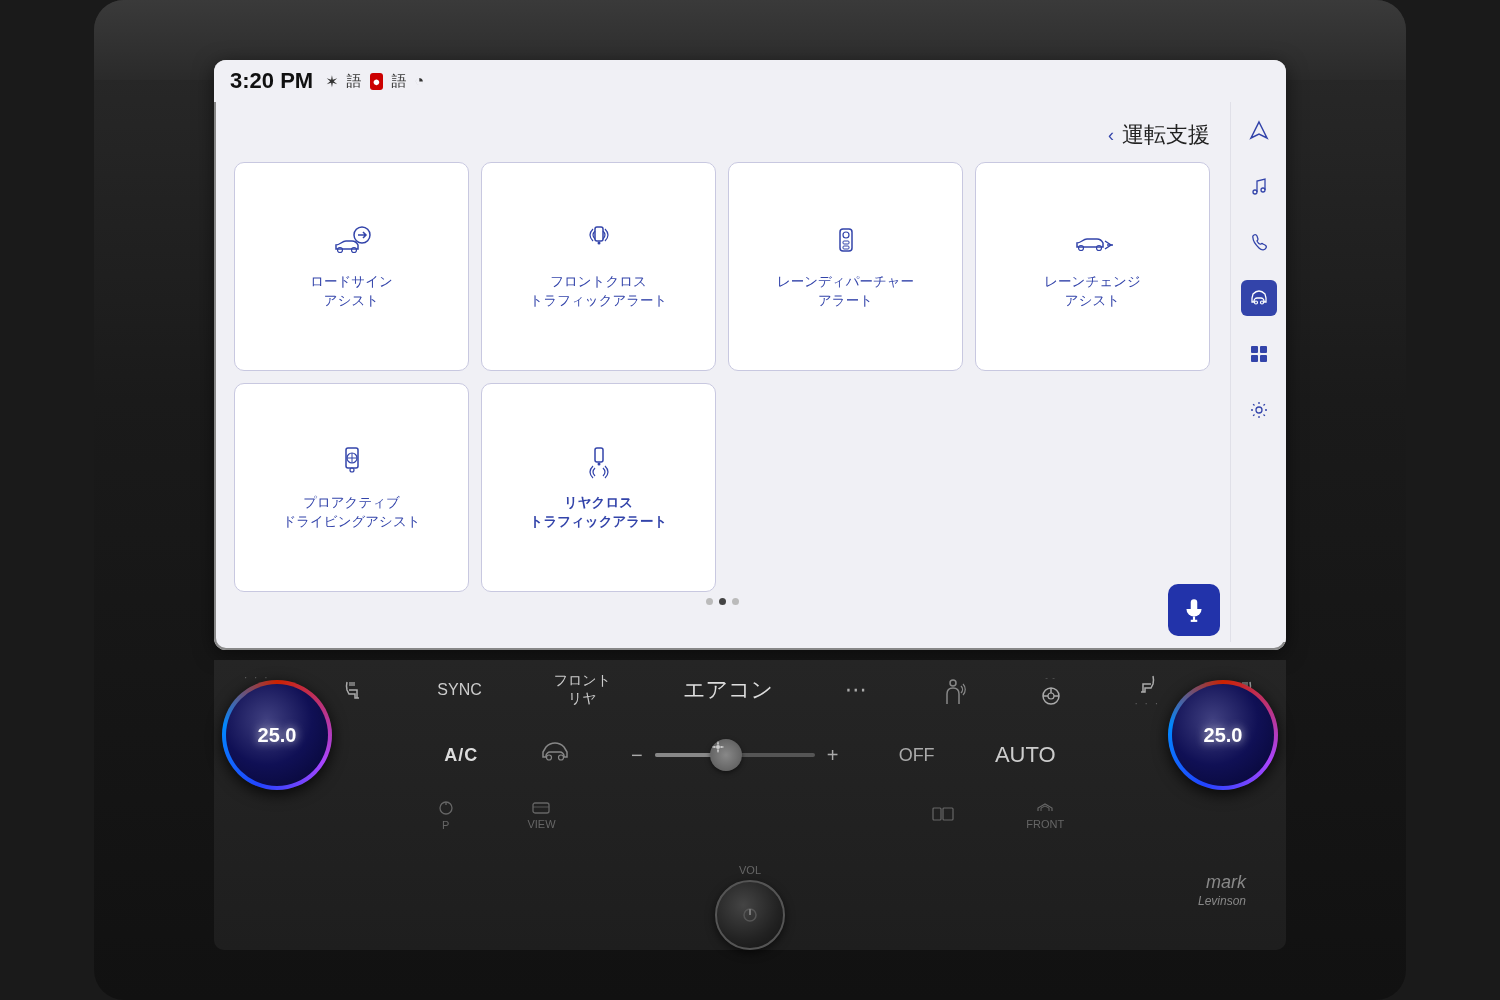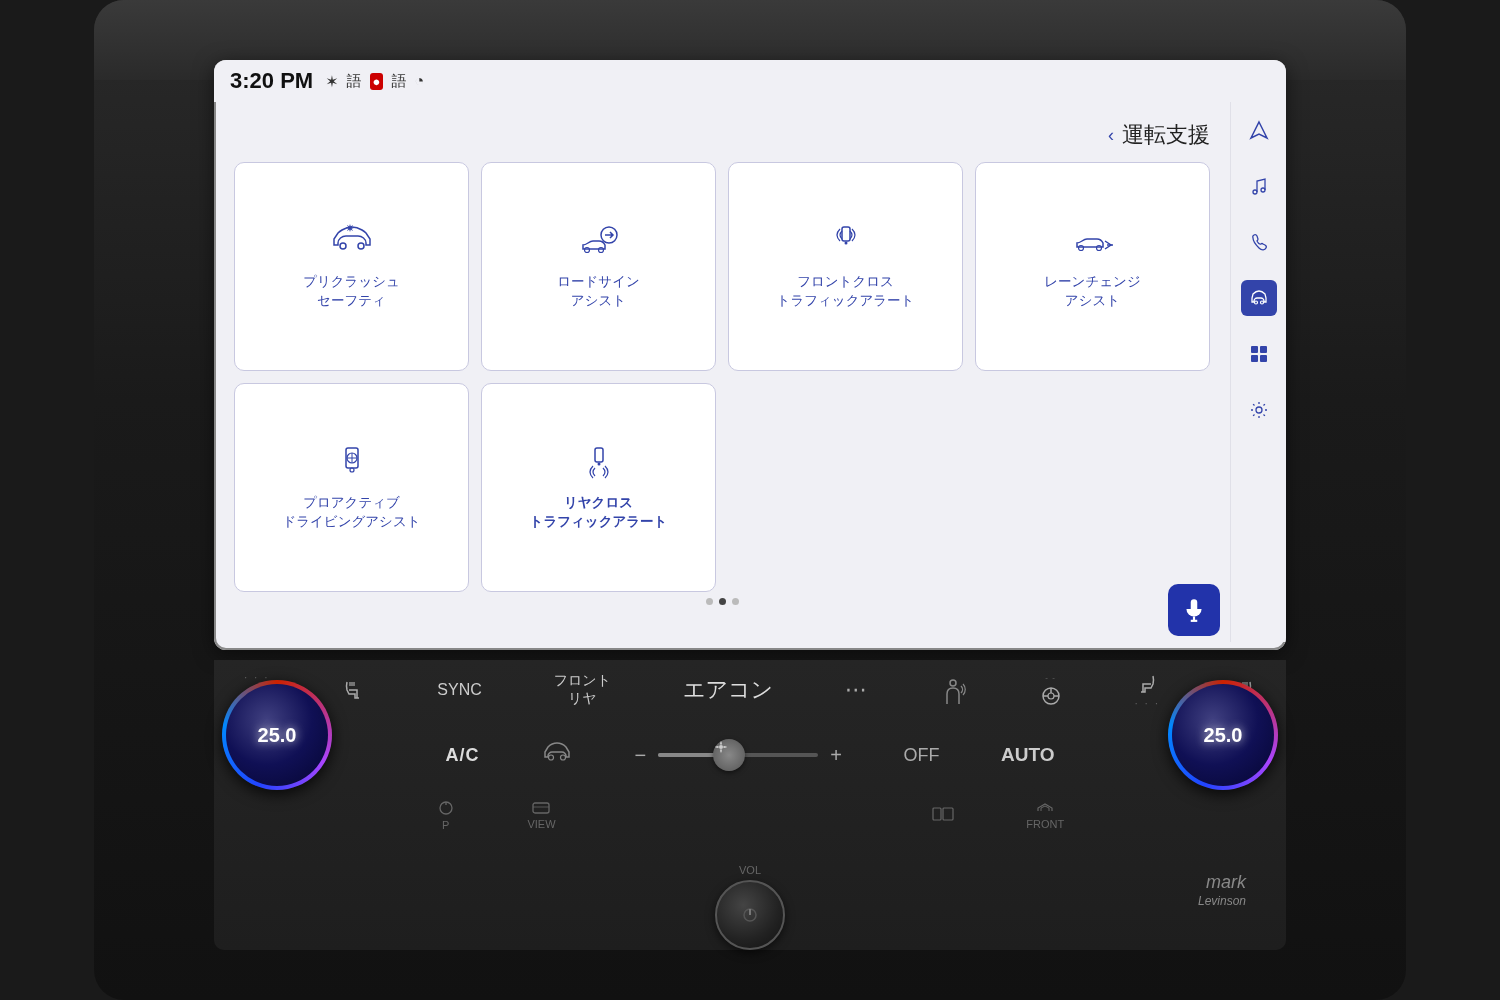--- a/index.html
+++ b/index.html
@@ -342,22 +342,22 @@
     }
 
     .off-btn {
       color: #aaa;
       font-size: 18px;
       cursor: pointer;
     }
 
     .auto-btn {
       color: #ccc;
-      font-size: 19px;
-      font-weight: 700;
+      font-size: 22px;
+      font-weight: 400;
       cursor: pointer;
     }
 
     
     .temp-knob-left {
       position: absolute;
       top: 680px;
       left: 128px;
       width: 110px;
       height: 110px;
@@ -491,33 +491,20 @@
     <div class="screen-main">
       <div class="main-content">
 
         <div class="header-bar">
           <span class="header-back">‹</span>
           <span class="header-title">運転支援</span>
         </div>
 
         <div class="menu-grid">
 
-          <div class="menu-item">
-            <div class="menu-icon">
-              <svg width="44" height="36" viewBox="0 0 44 36" fill="none">
-                <path d="M22 4 C14 4 8 10 8 10 L4 16 L4 22 L8 22 L8 20 C8 16 12 13 16 13 L28 13 C32 13 36 16 36 20 L36 22 L40 22 L40 16 L36 10 C36 10 30 4 22 4Z" stroke="#3344aa" stroke-width="1.5" fill="none"></path>
-                <circle cx="13" cy="23" r="3" stroke="#3344aa" stroke-width="1.5" fill="none"></circle>
-                <circle cx="31" cy="23" r="3" stroke="#3344aa" stroke-width="1.5" fill="none"></circle>
-
-                <path d="M20 2 L21 5 L24 3 L22 6 L25 7 L22 8 L24 11 L21 9 L20 12 L19 9 L16 11 L18 8 L15 7 L18 6 L16 3 L19 5Z" fill="#3344aa" transform="translate(0,-2) scale(0.8)" style="transform-origin: 20px 7px;"></path>
-              </svg>
-            </div>
-            <div class="menu-label" style="white-space:pre-line;">プリクラッシュ
-セーフティ</div>
-          </div>
 
 
           <div class="menu-item">
             <div class="menu-icon">
               <svg width="44" height="36" viewBox="0 0 44 36" fill="none">
 
                 <circle cx="32" cy="12" r="8" stroke="#3344aa" stroke-width="1.5" fill="none"></circle>
                 <path d="M28 12 L36 12 M33 9 L36 12 L33 15" stroke="#3344aa" stroke-width="1.5" fill="none"></path>
 
                 <path d="M6 22 C10 22 12 18 16 18 L22 18 C26 18 28 22 28 22 L28 26 L6 26 Z" stroke="#3344aa" stroke-width="1.5" fill="none"></path>
@@ -539,20 +526,33 @@
                 <path d="M26 8 Q30 12 26 16" stroke="#3344aa" stroke-width="1.2" fill="none"></path>
                 <path d="M28 6 Q34 12 28 18" stroke="#3344aa" stroke-width="1.2" fill="none"></path>
                 <path d="M18 8 Q14 12 18 16" stroke="#3344aa" stroke-width="1.2" fill="none"></path>
                 <path d="M16 6 Q10 12 16 18" stroke="#3344aa" stroke-width="1.2" fill="none"></path>
               </svg>
             </div>
             <div class="menu-label" style="white-space:pre-line;">フロントクロス
 トラフィックアラート</div>
           </div>
 
+          <div class="menu-item">
+            <div class="menu-icon">
+              <svg width="44" height="36" viewBox="0 0 44 36" fill="none">
+
+                <rect x="16" y="6" width="12" height="22" rx="3" stroke="#3344aa" stroke-width="1.5" fill="none"></rect>
+                <circle cx="22" cy="12" r="3" stroke="#3344aa" stroke-width="1.2" fill="none"></circle>
+                <rect x="19" y="18" width="6" height="3" rx="1" stroke="#3344aa" stroke-width="1" fill="none"></rect>
+                <rect x="19" y="23" width="6" height="3" rx="1" stroke="#3344aa" stroke-width="1" fill="none"></rect>
+              </svg>
+            </div>
+            <div class="menu-label" style="white-space:pre-line;">レーンディパーチャー
+アラート</div>
+          </div>
 
           <div class="menu-item">
             <div class="menu-icon">
               <svg width="44" height="36" viewBox="0 0 44 36" fill="none">
 
                 <path d="M6 20 C10 20 12 16 16 16 L26 16 C30 16 32 20 32 20 L32 24 L6 24 Z" stroke="#3344aa" stroke-width="1.5" fill="none"></path>
                 <circle cx="10" cy="25" r="2.5" stroke="#3344aa" stroke-width="1.2" fill="none"></circle>
                 <circle cx="28" cy="25" r="2.5" stroke="#3344aa" stroke-width="1.2" fill="none"></circle>
 
                 <path d="M34 18 L40 22 L34 26" stroke="#3344aa" stroke-width="1.5" fill="none"></path>

